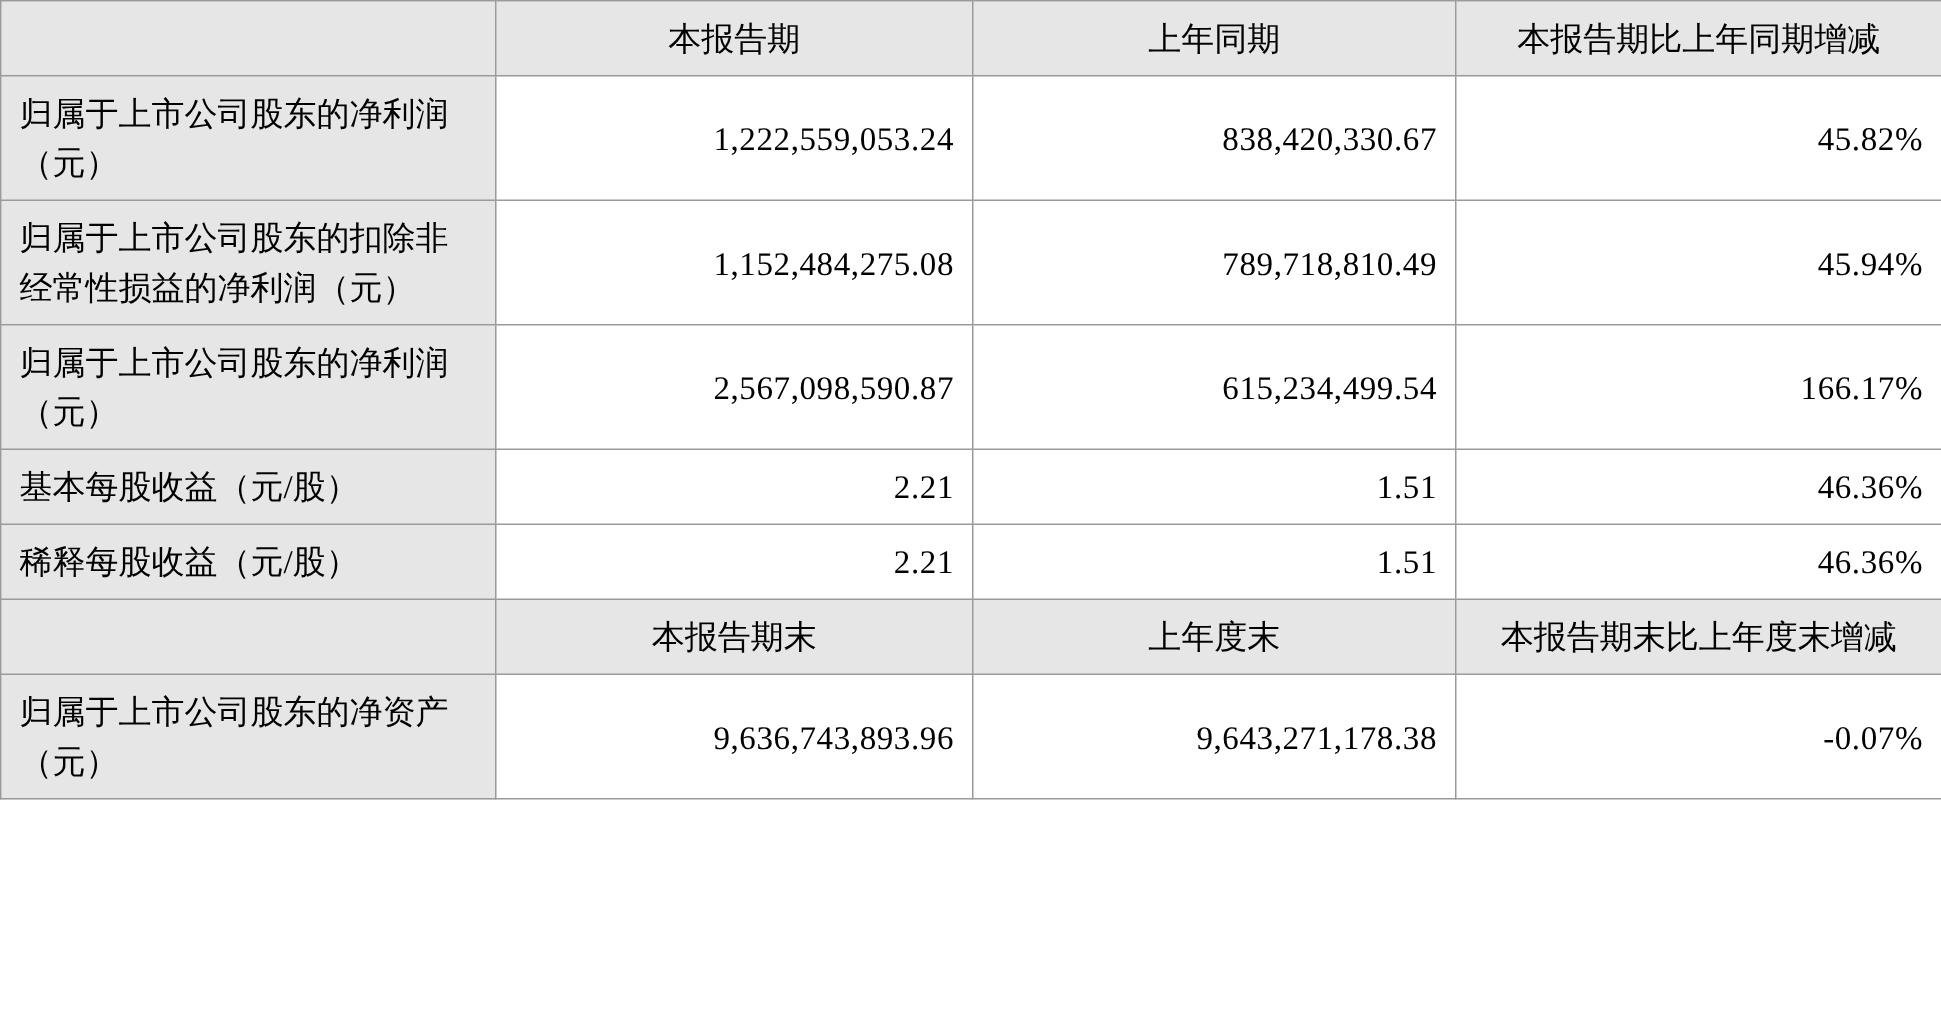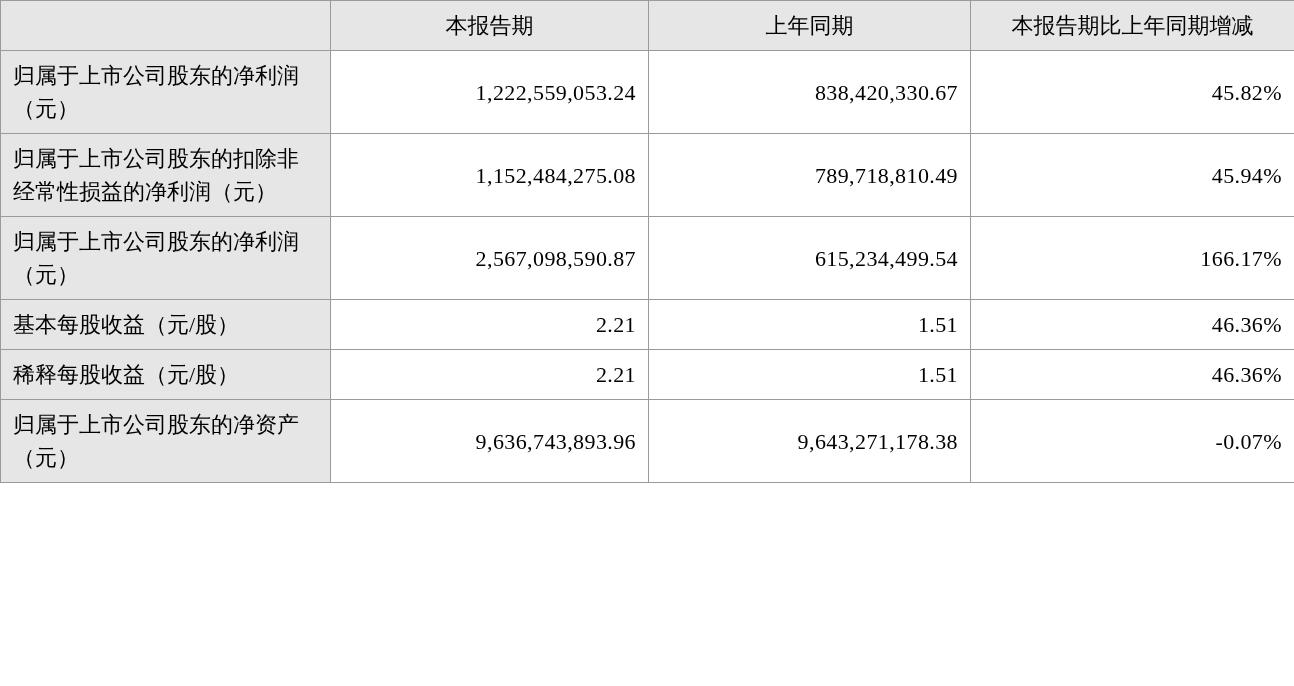--- a/index.html
+++ b/index.html
@@ -107,20 +107,26 @@
       </tr>
 
       <tr>
         <td class="label">稀释每股收益（元/股）</td>
         <td class="num pad-right">2.21</td>
         <td class="num pad-right">1.51</td>
         <td class="num pad-right">46.36%</td>
       </tr>
 
 
+      <tr>
+        <td class="blank"></td>
+        <td class="head">本报告期末</td>
+        <td class="head">上年度末</td>
+        <td class="head">本报告期末比上年度末增减</td>
+      </tr>
 
 
       <tr>
         <td class="label">归属于上市公司股东的净资产（元）</td>
         <td class="num pad-right">9,636,743,893.96</td>
         <td class="num pad-right">9,643,271,178.38</td>
         <td class="num pad-right">-0.07%</td>
       </tr>
     </tbody>
   </table>

